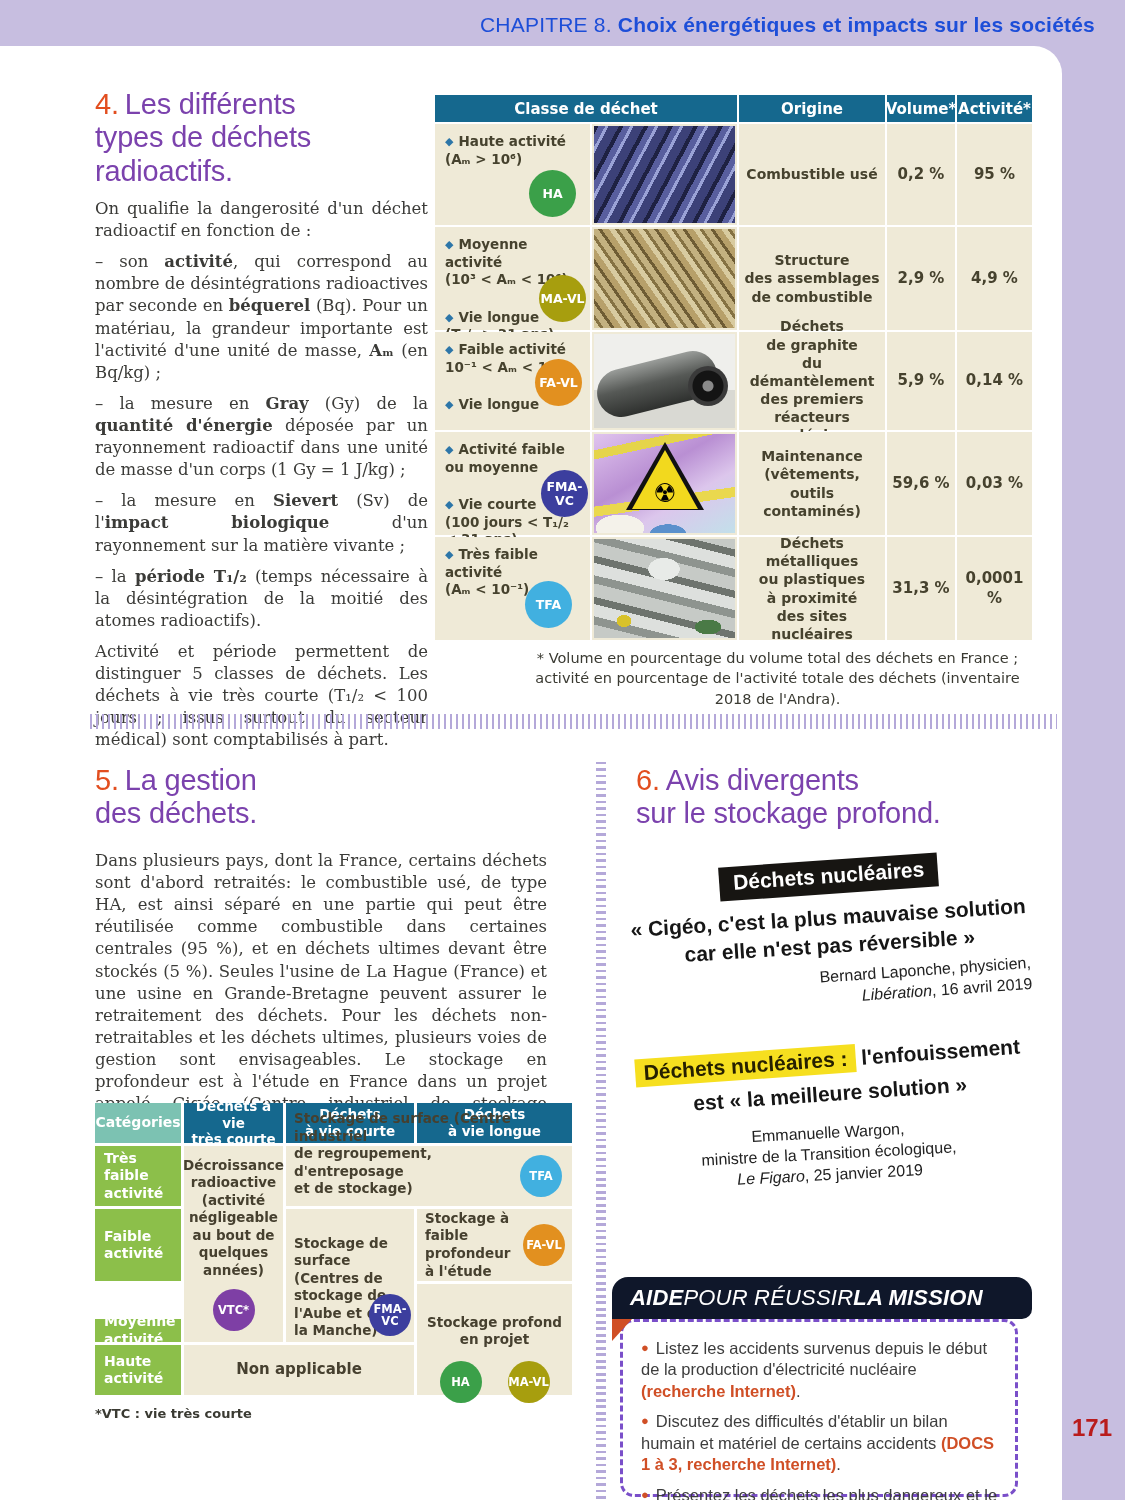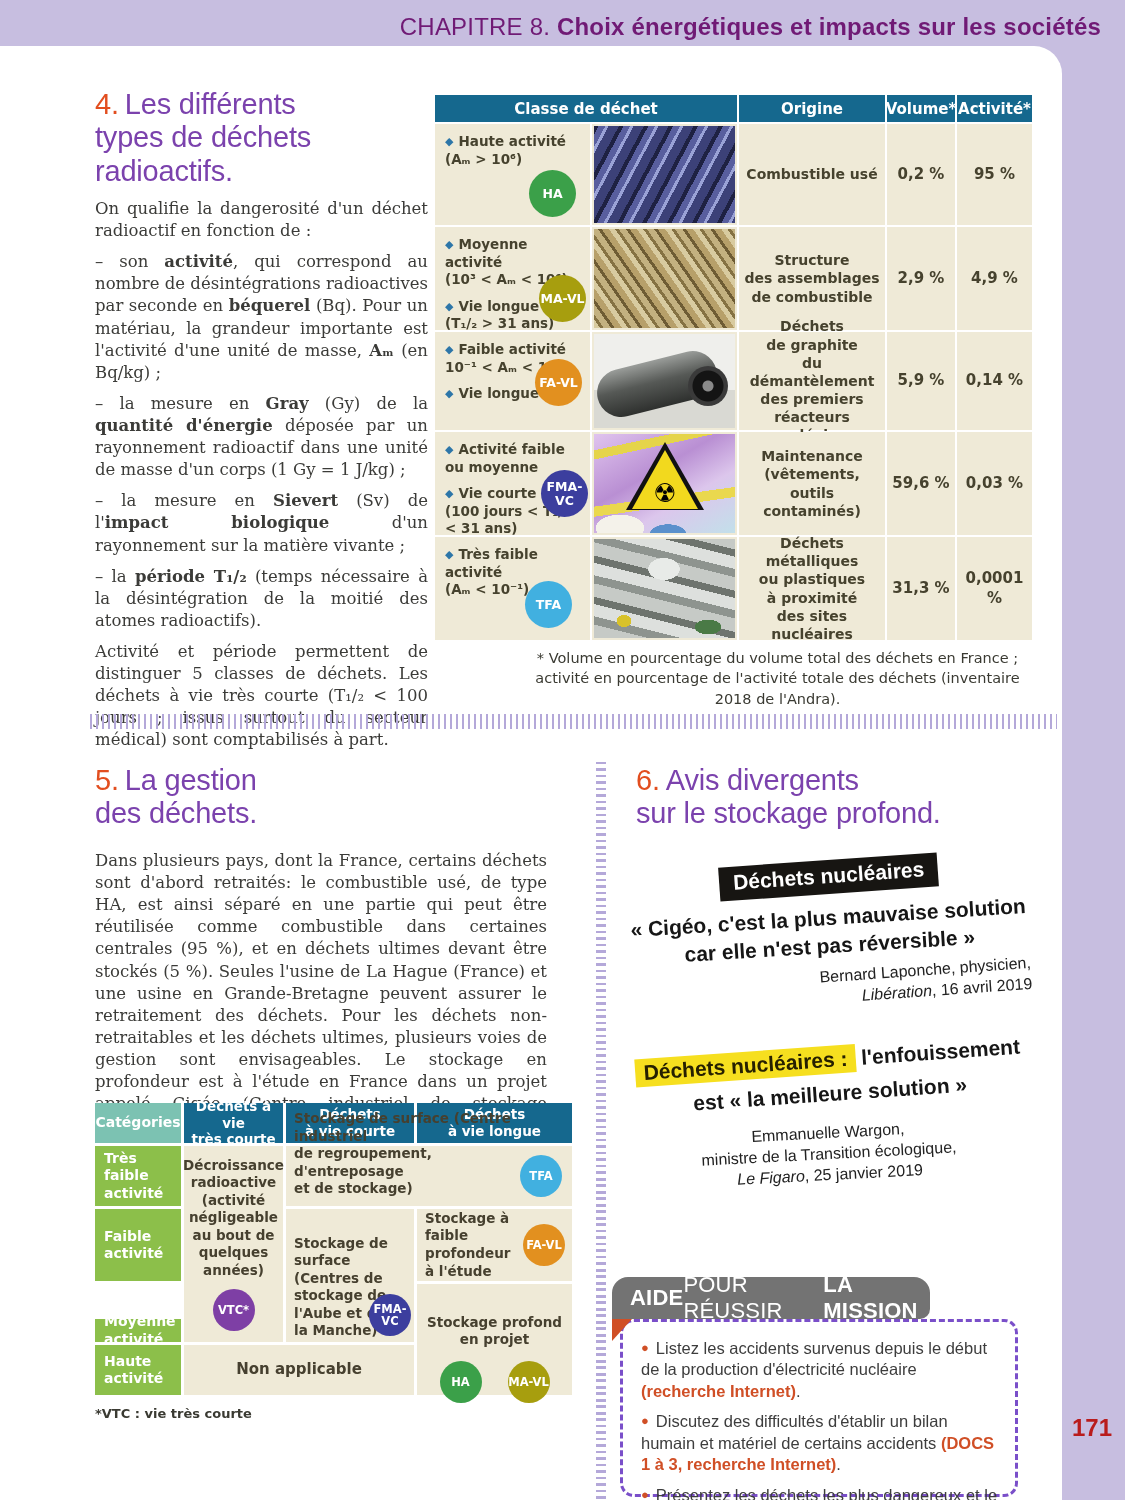--- a/index.html
+++ b/index.html
@@ -8,22 +8,22 @@
     position: relative; width: 1125px; height: 1500px;
     background: #c7bee0; overflow: hidden;
     font-family: "Liberation Sans", sans-serif;
   }
   .card {
     position: absolute; left: 0; top: 46px; width: 1062px; height: 1454px;
     background: #ffffff; border-top-right-radius: 28px;
   }
   
   .chapter-head {
-    position: absolute; top: 13px; right: 24px; color: #701a75;
-    font-size: 24px; letter-spacing: .2px;
+    position: absolute; top: 13px; right: 30px; color: #1d4ed8;
+    font-size: 21px; letter-spacing: .2px;
   }
   .chapter-head .bold { font-weight: bold; }
 
   
   .sec-h {
     position: absolute; color: #7b42ad; font-weight: normal;
     font-size: 29px; line-height: 1.15; letter-spacing: -0.2px;
     font-family: "Liberation Sans", sans-serif;
   }
   .sec-h .num { color: #e24e1f; margin-right: 6px; }
@@ -45,21 +45,21 @@
     gap: 2px; background: #fff;
     font-family: "DejaVu Sans", sans-serif;
   }
   .hcell {
     background: #15688e; color: #fff; font-weight: bold; font-size: 15px;
     display: flex; align-items: center; justify-content: center;
   }
   .hcell.classe { grid-column: 1 / 3; }
   .ccell { background: #efead7; position: relative; padding: 9px 6px 6px 10px; }
   .ccell .line { font-weight: bold; font-size: 13.5px; line-height: 1.3; color: #46422e; }
-  .ccell .line.gap { margin-top: 9px; }
+  .ccell .line.gap { margin-top: 20px; }
   .diamond { color: #2d76a8; font-size: 11px; margin-right: 5px; position: relative; top: -1px; }
   .badge {
     position: absolute; width: 47px; height: 47px; border-radius: 50%;
     color: #fff; font-weight: bold; font-size: 12.5px; line-height: 1.05;
     display: flex; align-items: center; justify-content: center;
     text-align: center; white-space: pre-line;
   }
   .w-row1 .badge { right: 14px; bottom: 8px; }
   .w-row2 .badge { right: 4px;  bottom: 8px; }
   .w-row3 .badge { right: 8px;  bottom: 24px; }
@@ -174,24 +174,24 @@
   .headline .nw { white-space:nowrap; }
   .hl1 { transform:rotate(-3.5deg); margin-top:10px; }
   .hl2 { transform:rotate(-4deg); }
   .hl-yellow { background:#f6df1f; color:#262000; padding:2px 8px 3px; }
   .attrib { font-size:16px; color:#222; line-height:1.3; }
   .attrib.right { text-align:right; padding-right:10px; transform:rotate(-4deg); margin-top:6px; }
   .attrib.center { text-align:center; transform:rotate(-3deg); margin-top:14px; }
 
   
   .aide-banner {
-    position:absolute; left:612px; top:1277px; width:318px; height:42px; z-index:4;
-    background:#737373; border-radius:16px 16px 10px 0;
+    position:absolute; left:612px; top:1277px; width:420px; height:42px; z-index:4;
+    background:#0f172a; border-radius:16px 16px 10px 0;
     display:flex; align-items:center; padding-left:18px;
-    color:#fff; font-size:22px; letter-spacing:.2px;
+    color:#fff; font-size:22px; letter-spacing:.2px;font-style:italic;
   }
   .aide-banner .hb { font-weight:bold; }
   .aide-banner::after {
     content:""; position:absolute; left:0; top:100%;
     border-top:22px solid #d04f26; border-right:20px solid transparent;
   }
   .aide-box {
     position:absolute; left:620px; top:1319px; width:398px; height:178px; z-index:3;
     background:#fff; border:3px dashed #7a4fc9; border-radius:14px;
     padding:16px 12px 0 18px; font-size:16.5px; color:#3d3d3d; line-height:1.3;

